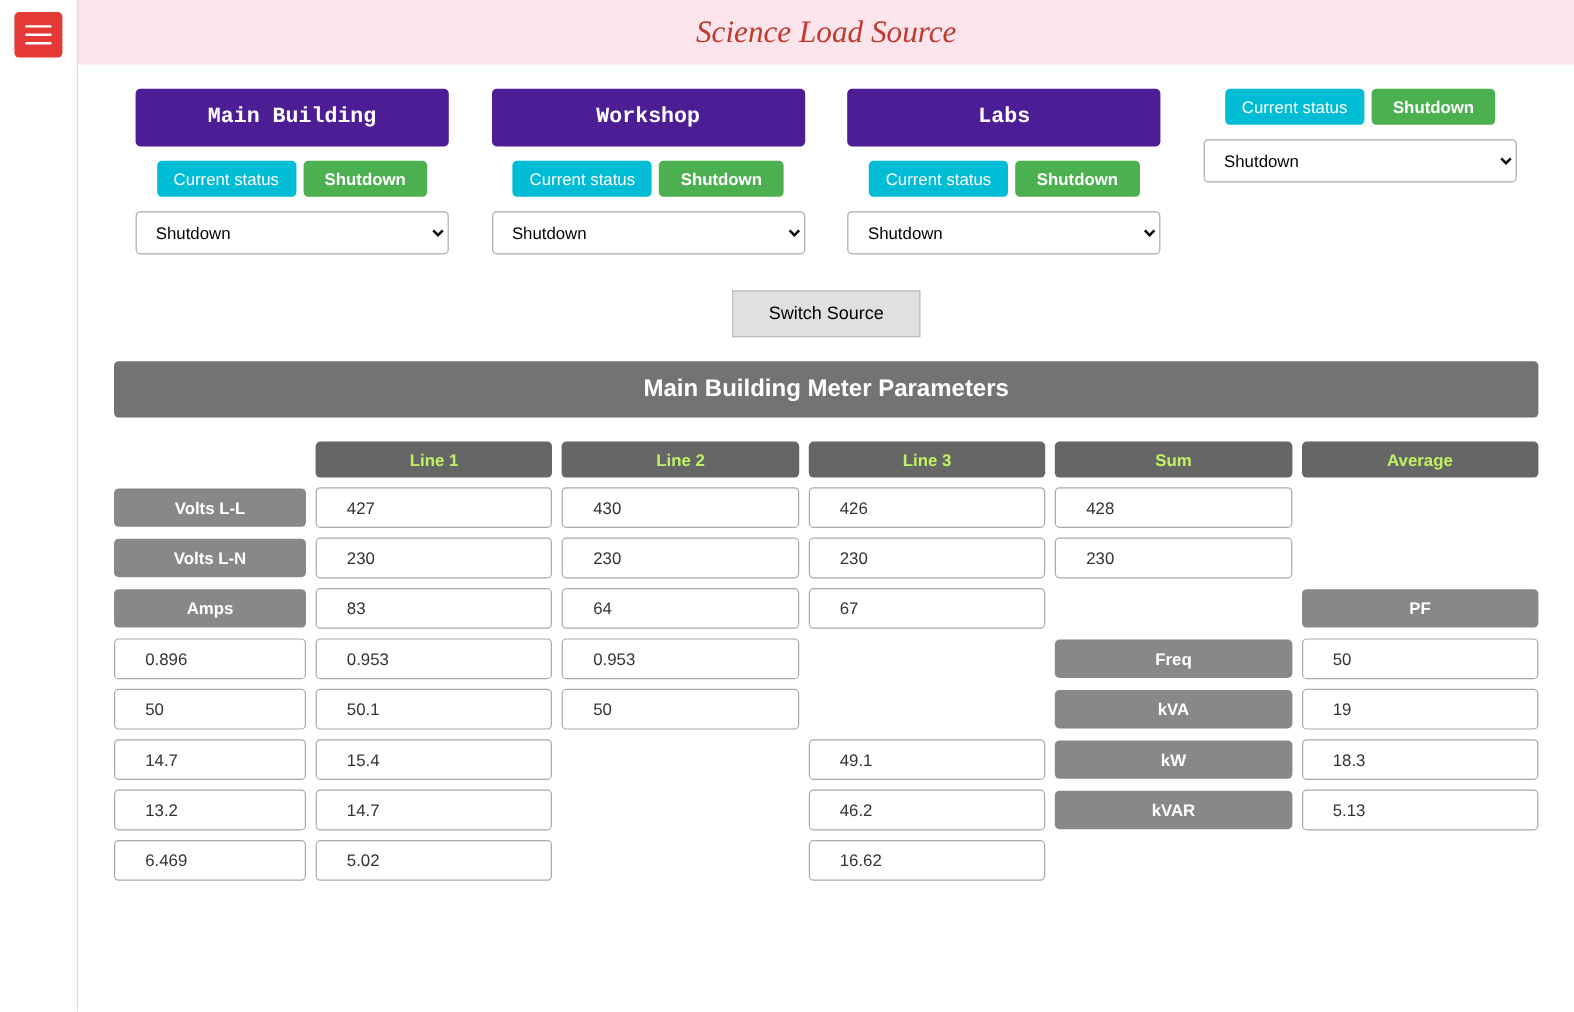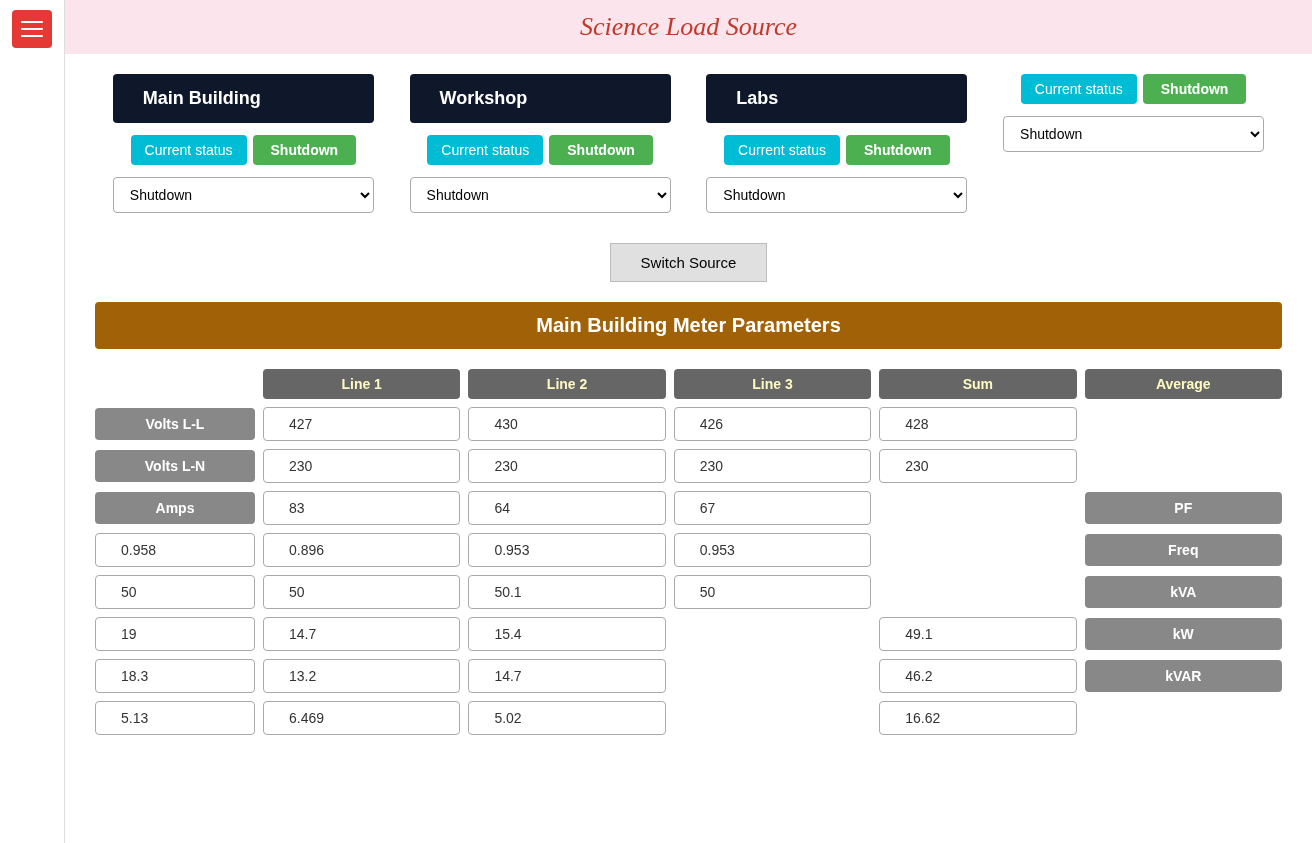--- a/index.html
+++ b/index.html
@@ -66,30 +66,31 @@
 
     .building-col {
       display: flex;
       flex-direction: column;
       align-items: center;
       gap: 12px;
       width: 22%;
     }
 
     .building-name-btn {
-      background: #0f172a;
+      background: #4c1d95;
       color: #fff;
       font-size: 18px;
       font-weight: bold;
       border: none;
       border-radius: 4px;
       padding: 14px 30px;
       width: 100%;
-      text-align: left;
-      cursor: pointer;
+      text-align: center;
+      cursor: pointer;
+      font-family: Liberation Mono, monospace;
     }
 
     .status-row {
       display: flex;
       gap: 6px;
       align-items: flex-end;
     }
 
     .btn-current-status {
       background: #00bcd4;
@@ -136,40 +137,40 @@
       padding: 10px 30px;
       font-size: 15px;
       cursor: pointer;
     }
 
     #meter-section {
       padding: 0 30px 30px 30px;
     }
 
     #meter-title-bar {
-      background: #a16207;
+      background: #737373;
       color: #fff;
       font-size: 20px;
       font-weight: bold;
       text-align: center;
       padding: 12px 0;
       border-radius: 4px;
       margin-bottom: 20px;
     }
 
     .meter-grid {
       display: grid;
       grid-template-columns: 160px 1fr 1fr 1fr 1fr 1fr;
       gap: 8px;
       align-items: center;
     }
 
     .meter-grid .col-header {
       background: #666;
-      color: #fef9c3;
+      color: #bef264;
       border-radius: 4px;
       padding: 7px 24px;
       text-align: center;
       font-size: 14px;
       font-weight: bold;
     }
 
     .meter-grid .row-label {
       background: #888;
       color: #fff;
@@ -271,21 +272,20 @@
         <div class="value-box">230</div>
         <div class="value-box">230</div>
         <div class="value-box">230</div>
         <div class="empty-cell"></div>
         <div class="row-label">Amps</div>
         <div class="value-box">83</div>
         <div class="value-box">64</div>
         <div class="value-box">67</div>
         <div class="empty-cell"></div>
         <div class="row-label">PF</div>
-        <div class="value-box">0.958</div>
         <div class="value-box">0.896</div>
         <div class="value-box">0.953</div>
         <div class="value-box">0.953</div>
         <div class="empty-cell"></div>
         <div class="row-label">Freq</div>
         <div class="value-box">50</div>
         <div class="value-box">50</div>
         <div class="value-box">50.1</div>
         <div class="value-box">50</div>
         <div class="empty-cell"></div>

